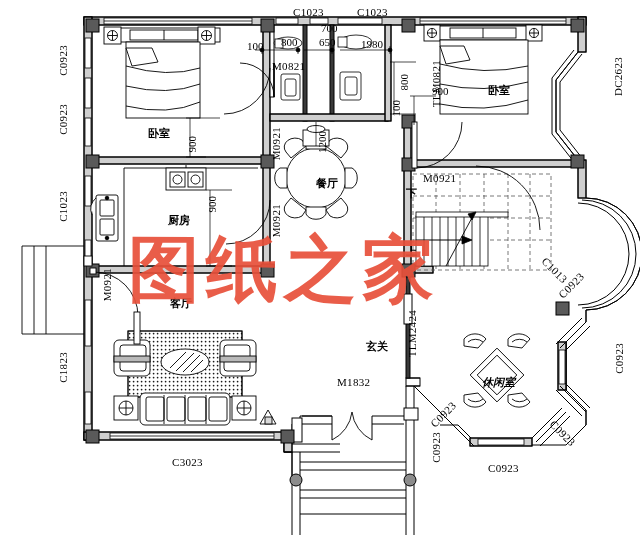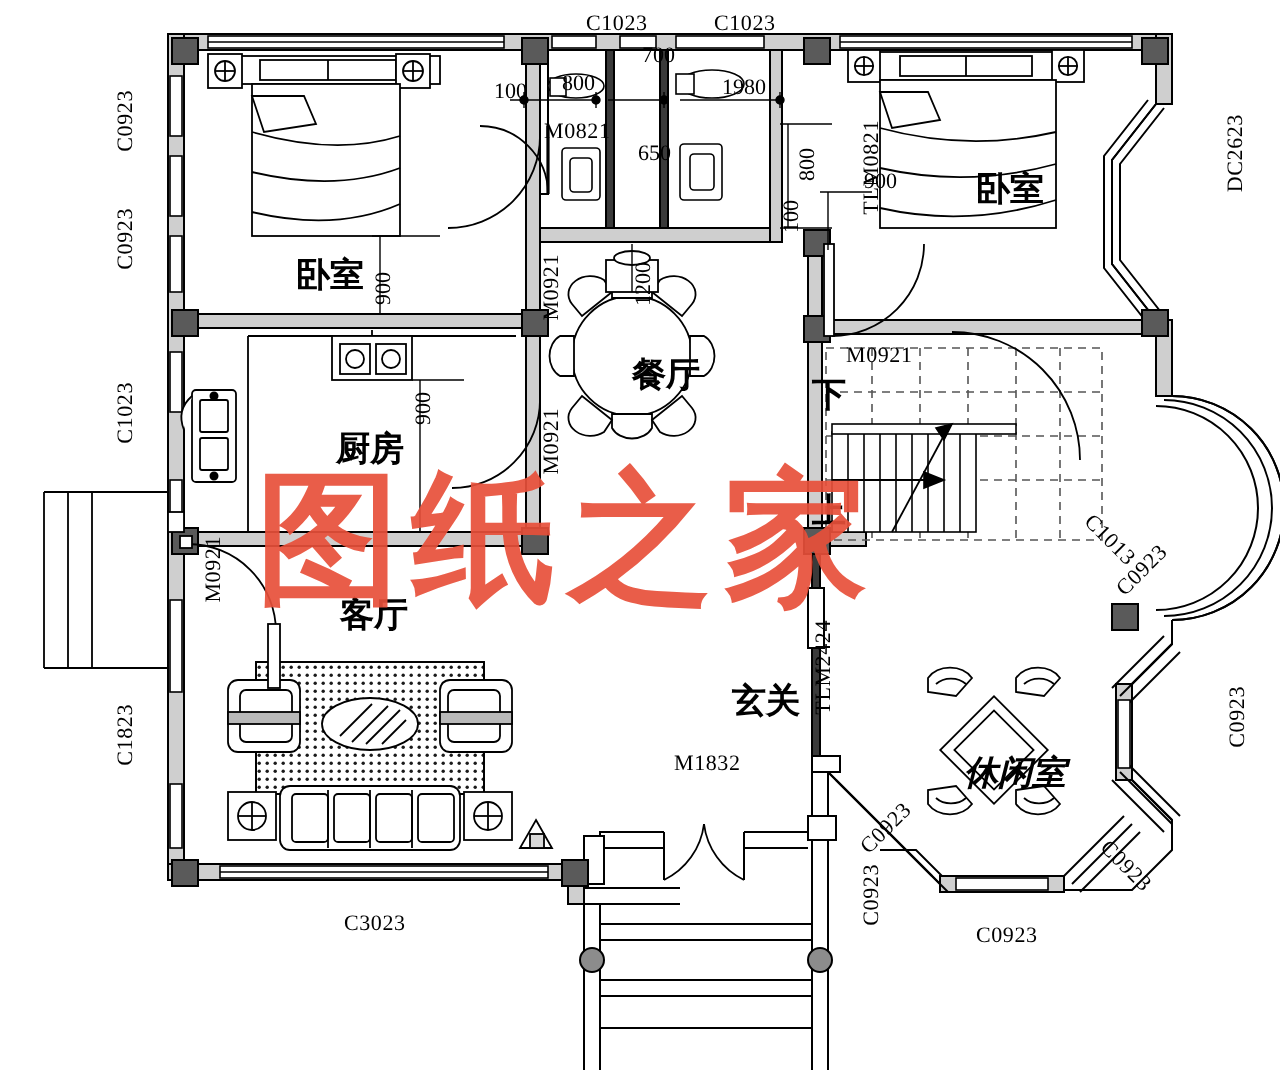--- a/index.html
+++ b/index.html
@@ -3,21 +3,21 @@
 <meta charset="utf-8">
 <style>
   html,body{margin:0;padding:0;background:#ffffff;}
   body{font-family:"Liberation Serif",serif;}
   #plan{position:relative;width:640px;height:535px;background:#ffffff;overflow:hidden;}
   svg#draw{position:absolute;left:0;top:0;width:640px;height:535px;}
 
   .lbl{position:absolute;font-family:"Liberation Serif",serif;color:#000;white-space:nowrap;}
   .code{font-size:11px;letter-spacing:.3px;}
   .code.v{writing-mode:vertical-rl;text-orientation:mixed;transform:rotate(180deg);}
-  .room{font-size:17px;font-family:"DejaVu Sans",sans-serif;font-weight:700;}
+  .room{font-size:11px;font-family:"DejaVu Sans",sans-serif;font-weight:700;}
   .dim{font-size:11px;}
   .dim.v{writing-mode:vertical-rl;text-orientation:mixed;transform:rotate(180deg);}
   .rot-a{transform:rotate(-45deg);transform-origin:left top;}
   .rot-b{transform:rotate(45deg);transform-origin:left top;}
 
   #watermark{position:absolute;left:128px;top:222px;width:390px;height:95px;
     font-family:"DejaVu Sans",sans-serif;font-weight:700;font-size:72px;
     color:#e8503a;letter-spacing:6px;line-height:95px;white-space:nowrap;
     opacity:.92;pointer-events:none;}
 </style>
@@ -492,21 +492,21 @@
       <div class="lbl code v" style="left: 270px; top: 127px;">M0921</div>
       <div class="lbl code v" style="left: 270px; top: 204px;">M0921</div>
       <div class="lbl code v" style="left: 101px; top: 268px;">M0921</div>
       <div class="lbl code v" style="left: 430px; top: 60px;">TLM0821</div>
       <div class="lbl code" style="left: 423px; top: 172px;">M0921</div>
       <div class="lbl code v" style="left: 406px; top: 310px;">TLM2424</div>
       <div class="lbl code" style="left: 337px; top: 376px;">M1832</div>
       <div class="lbl code rot-b" style="left: 548px; top: 255px;">C1013</div>
       <div class="lbl dim" style="left: 247px; top: 40px;">100</div>
       <div class="lbl dim" style="left: 281px; top: 36px;">800</div>
-      <div class="lbl dim" style="left: 319px; top: 36px; margin-top: 35px;">650</div>
+      <div class="lbl dim" style="left: 319px; top: 36px;">650</div>
       <div class="lbl dim" style="left: 361px; top: 38px;">1980</div>
       <div class="lbl dim" style="left: 432px; top: 85px;">900</div>
       <div class="lbl dim v" style="left: 186px; top: 136px;">900</div>
       <div class="lbl dim v" style="left: 206px; top: 196px;">900</div>
       <div class="lbl dim v" style="left: 316px; top: 131px;">1200</div>
       <div class="lbl dim v" style="left: 398px; top: 74px;">800</div>
       <div class="lbl dim v" style="left: 390px; top: 100px;">100</div>
       <div class="lbl dim" style="left: 321px; top: 22px;">700</div>
       <div class="lbl room" style="left: 406px; top: 186px;">下</div>
       <div class="lbl room" style="left: 406px; top: 244px;">上</div>

